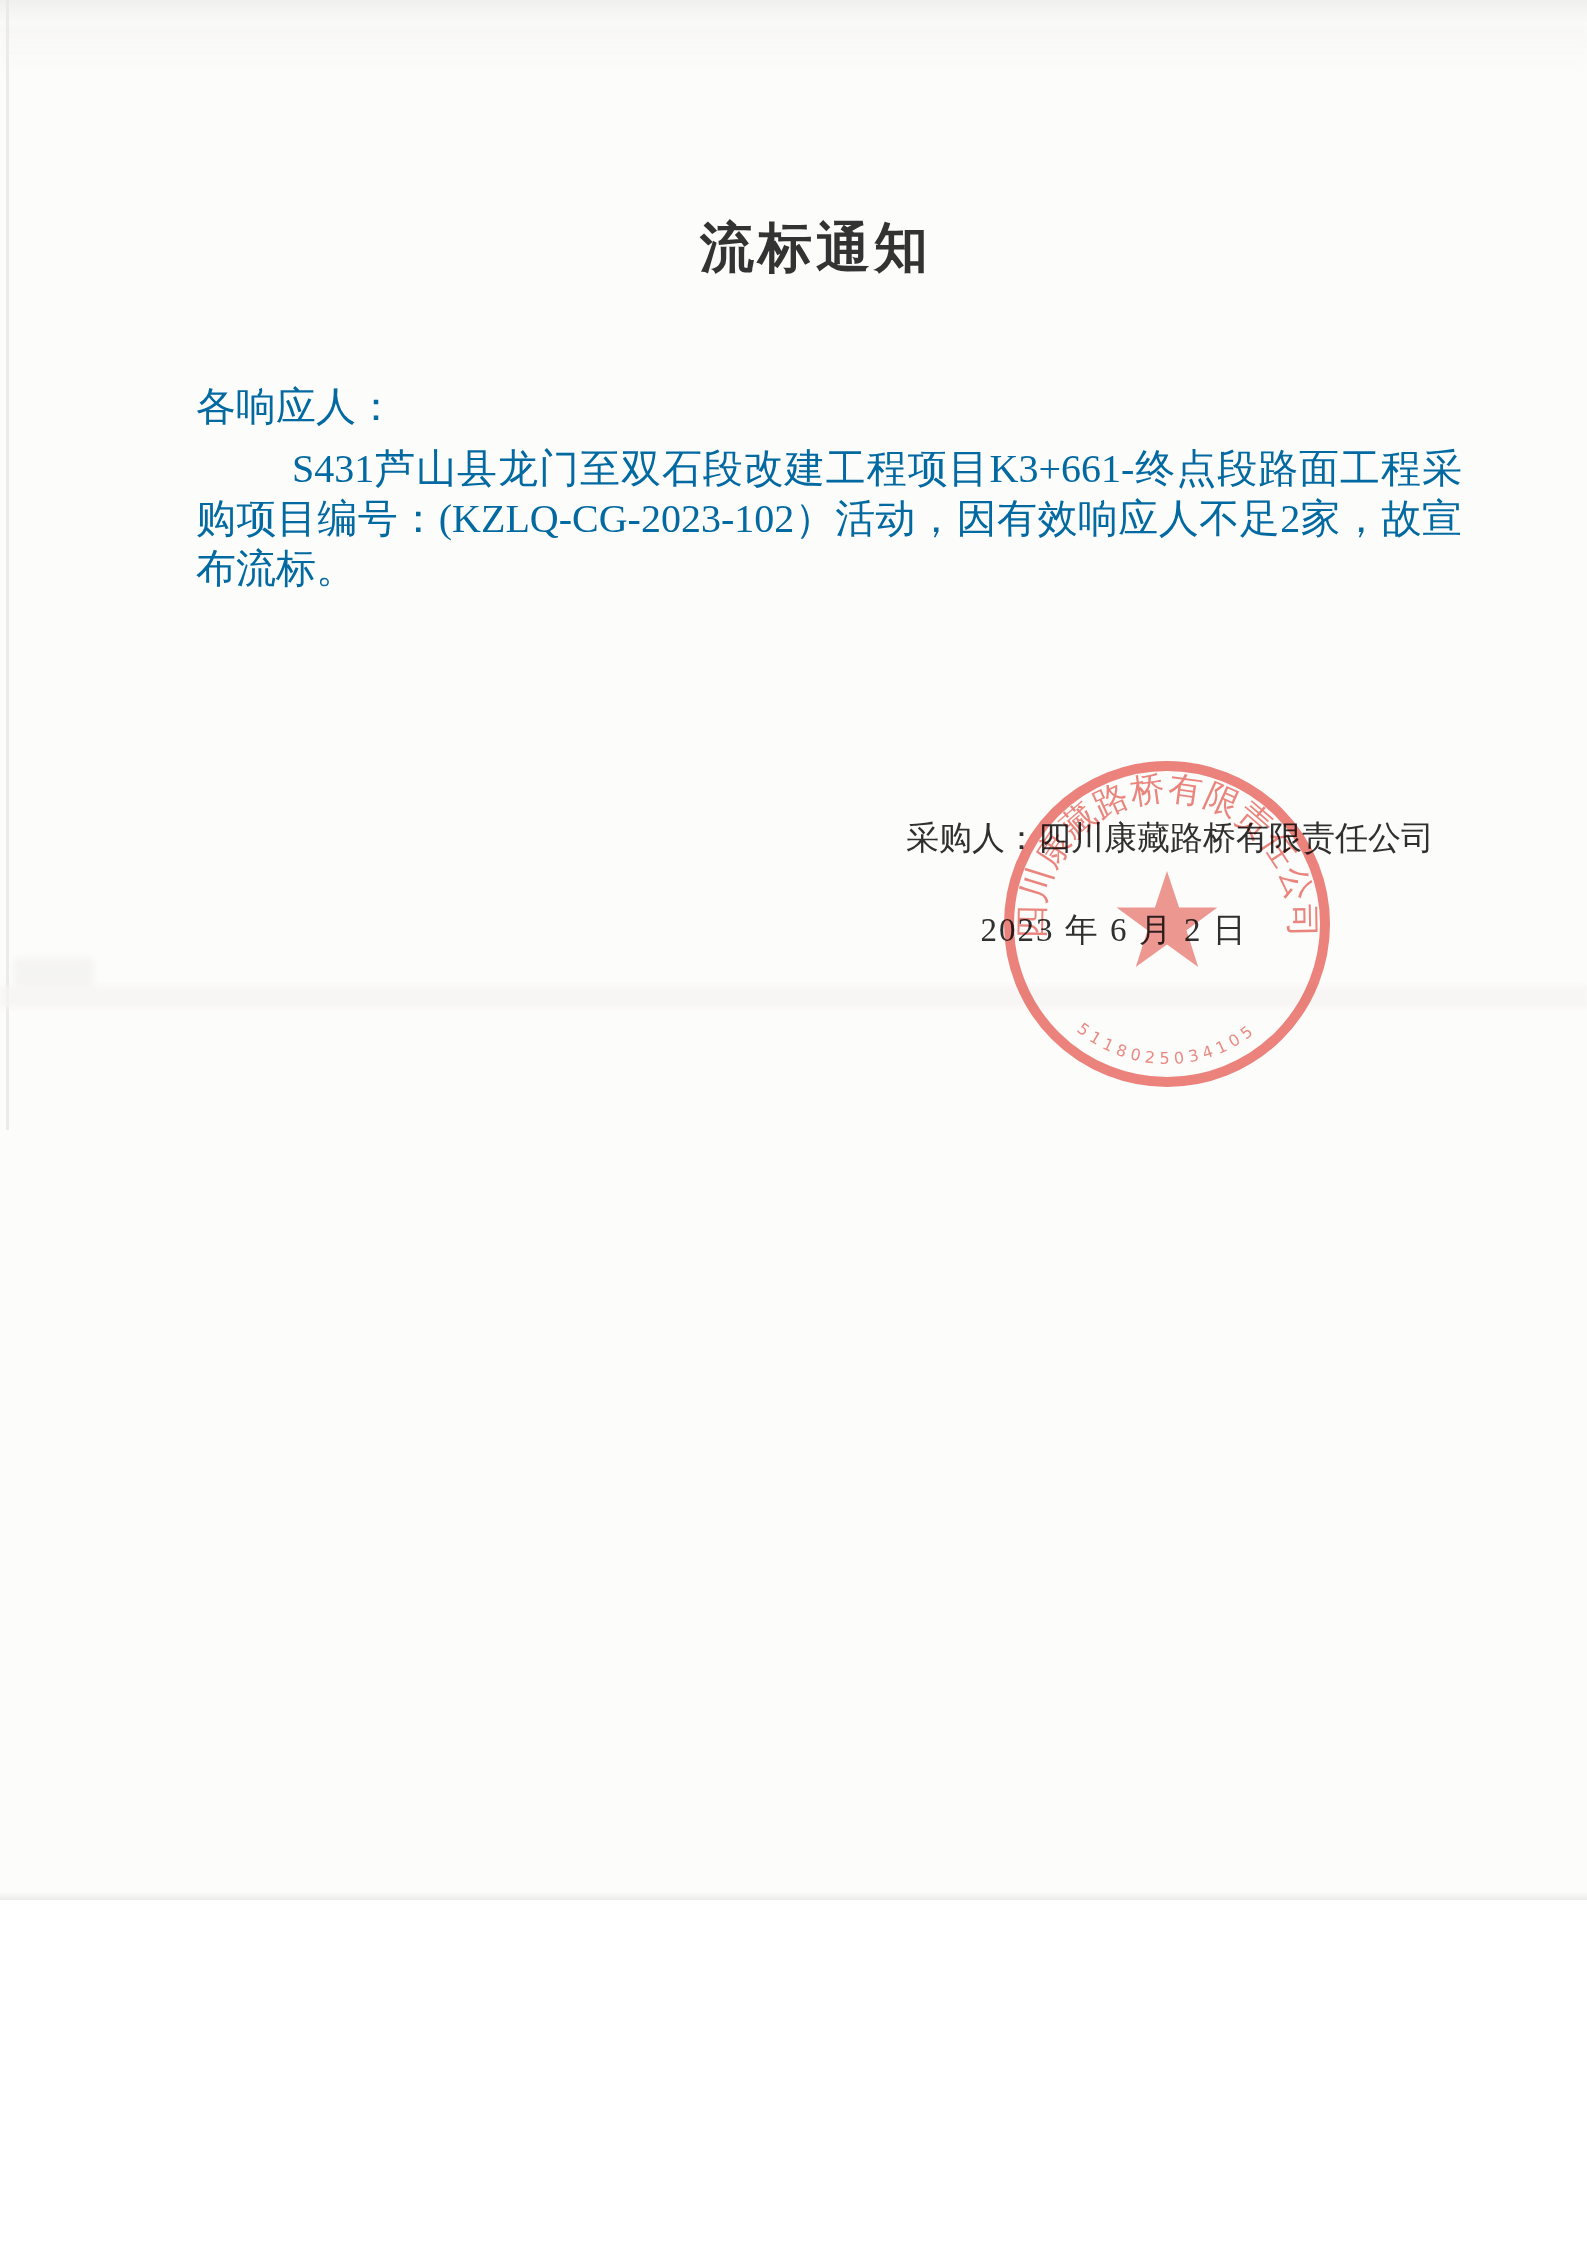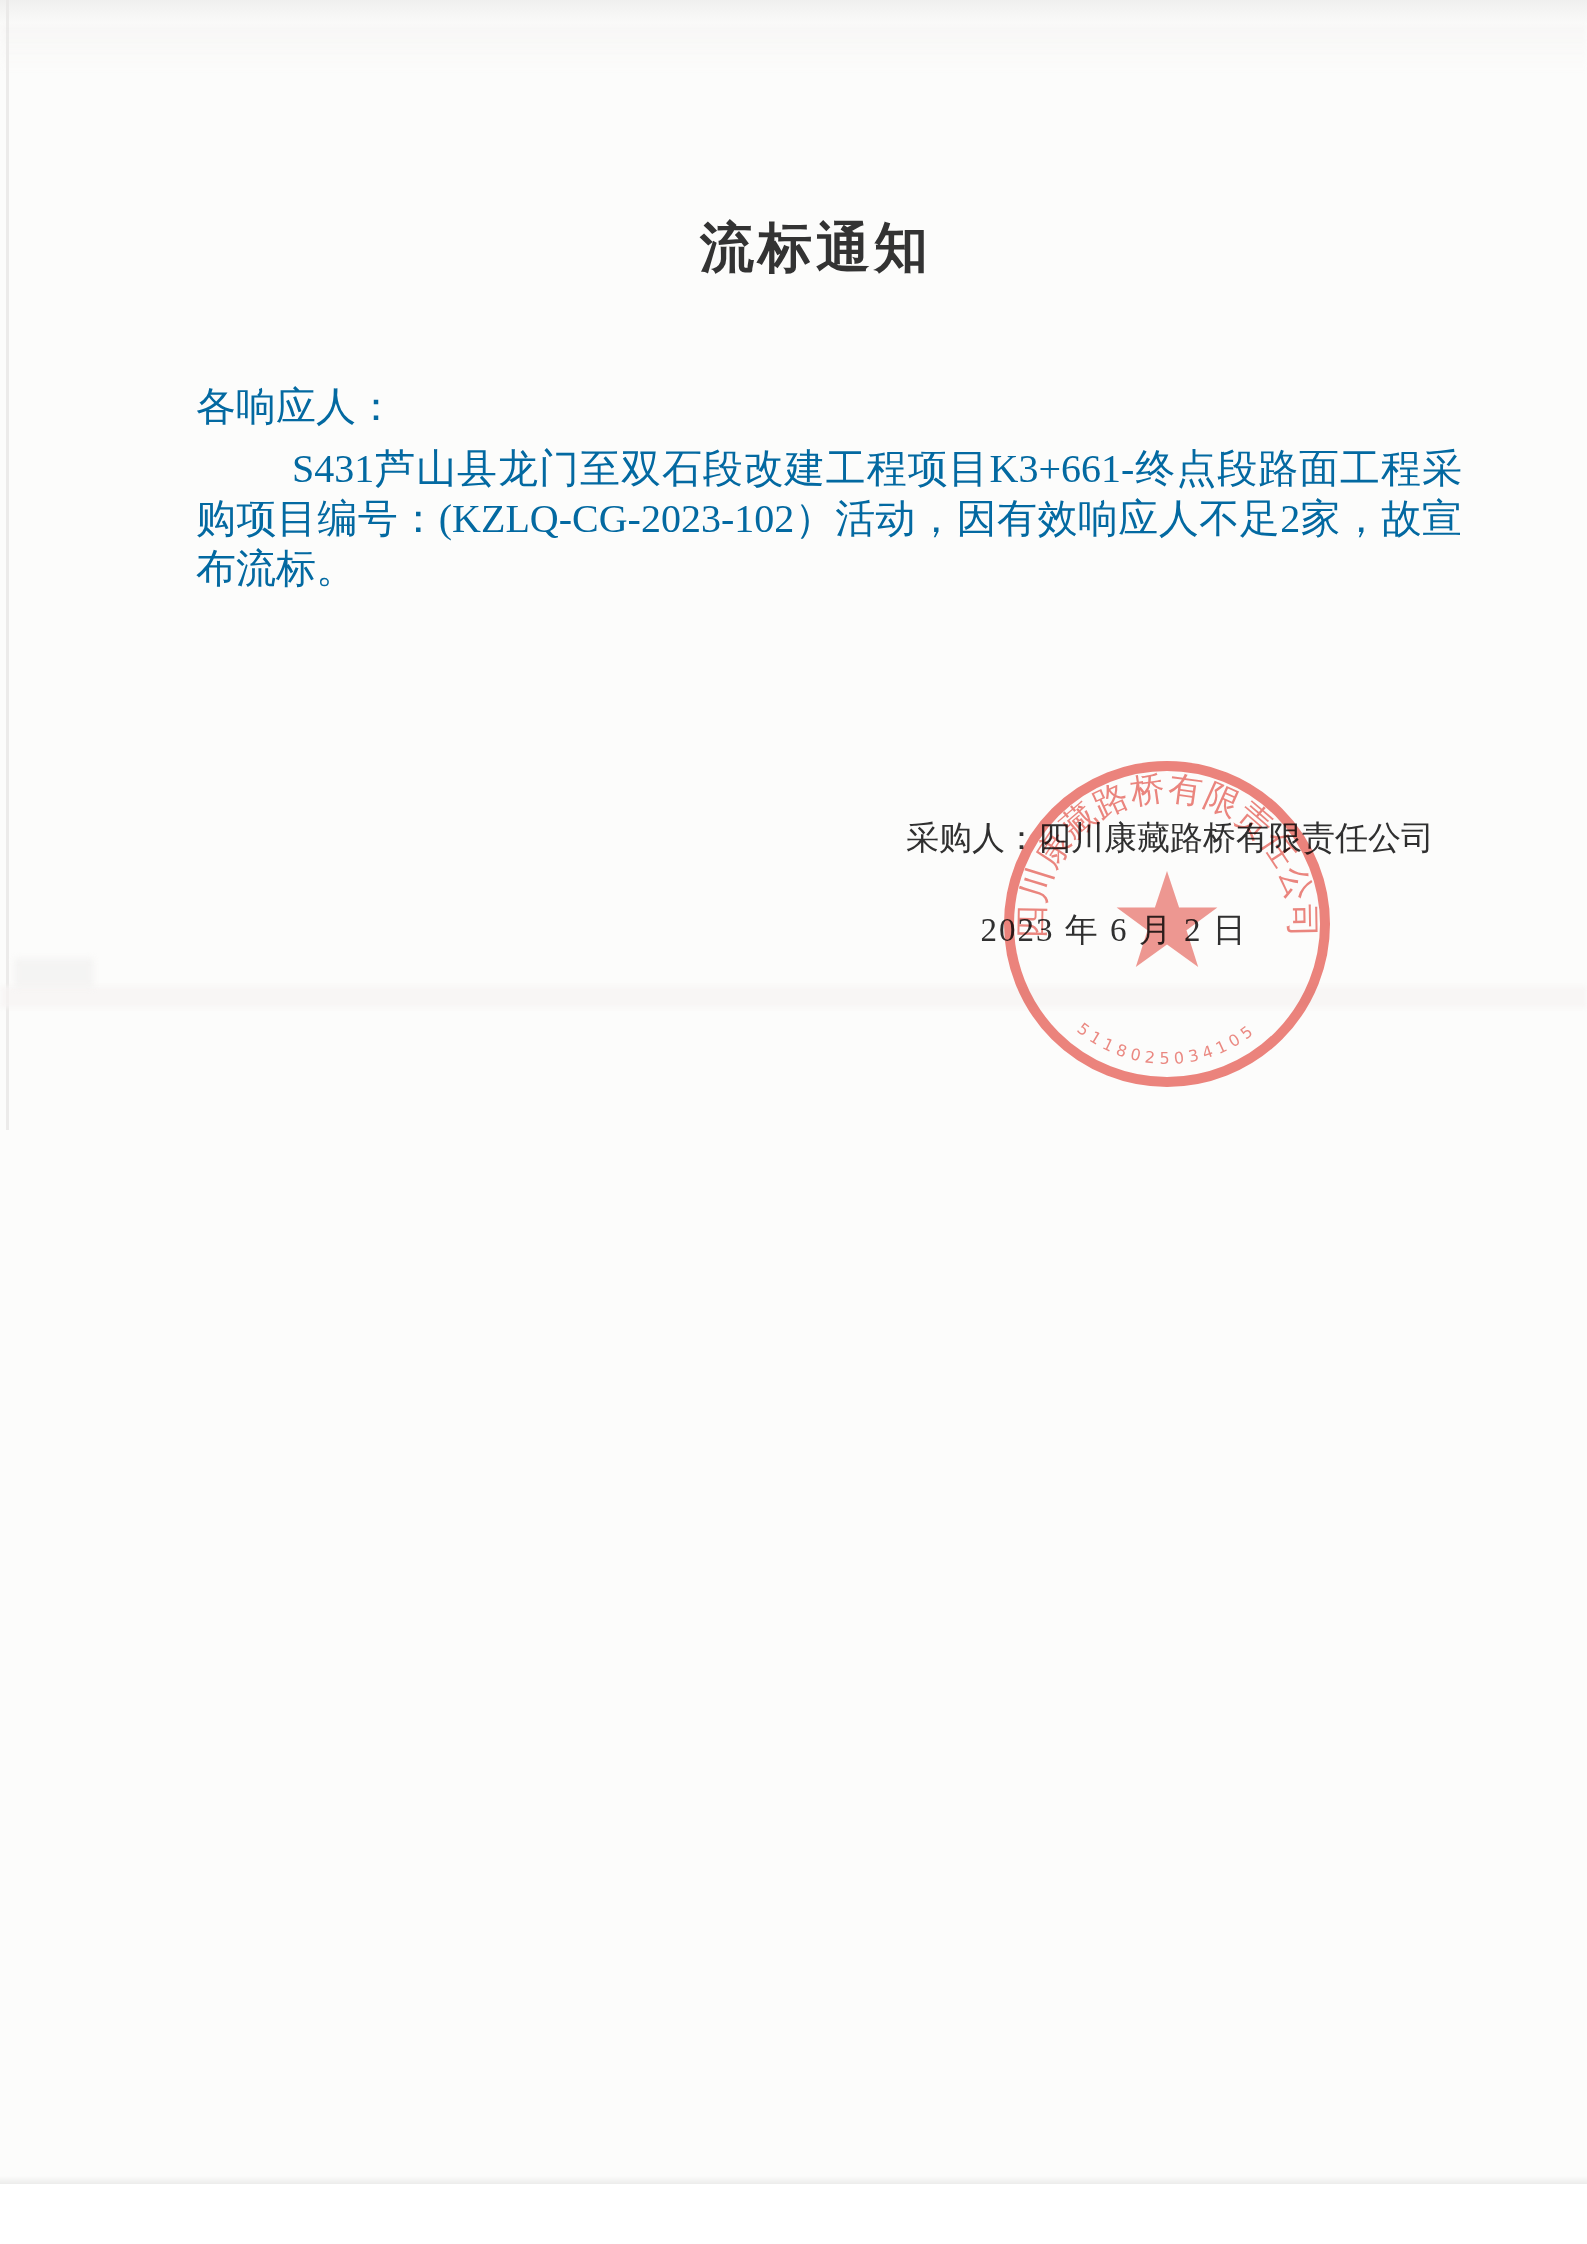--- a/index.html
+++ b/index.html
@@ -3,21 +3,21 @@
 <meta charset="utf-8">
 <style>
   html, body {
     margin: 0;
     padding: 0;
     background: #ffffff;
   }
   .page {
     position: relative;
     width: 1587px;
-    height: 2184px;
+    height: 1900px;
     background: #fcfcfb;
     overflow: hidden;
     font-family: "Liberation Serif", "DejaVu Serif", serif;
     color: #2b2b2b;
   }
 
   
   .scan-edge-top {
     position: absolute; left: 0; top: 0; width: 100%; height: 30px;
     background: linear-gradient(180deg, #ededec 0%, #f6f6f5 55%, rgba(246,246,245,0) 100%);

